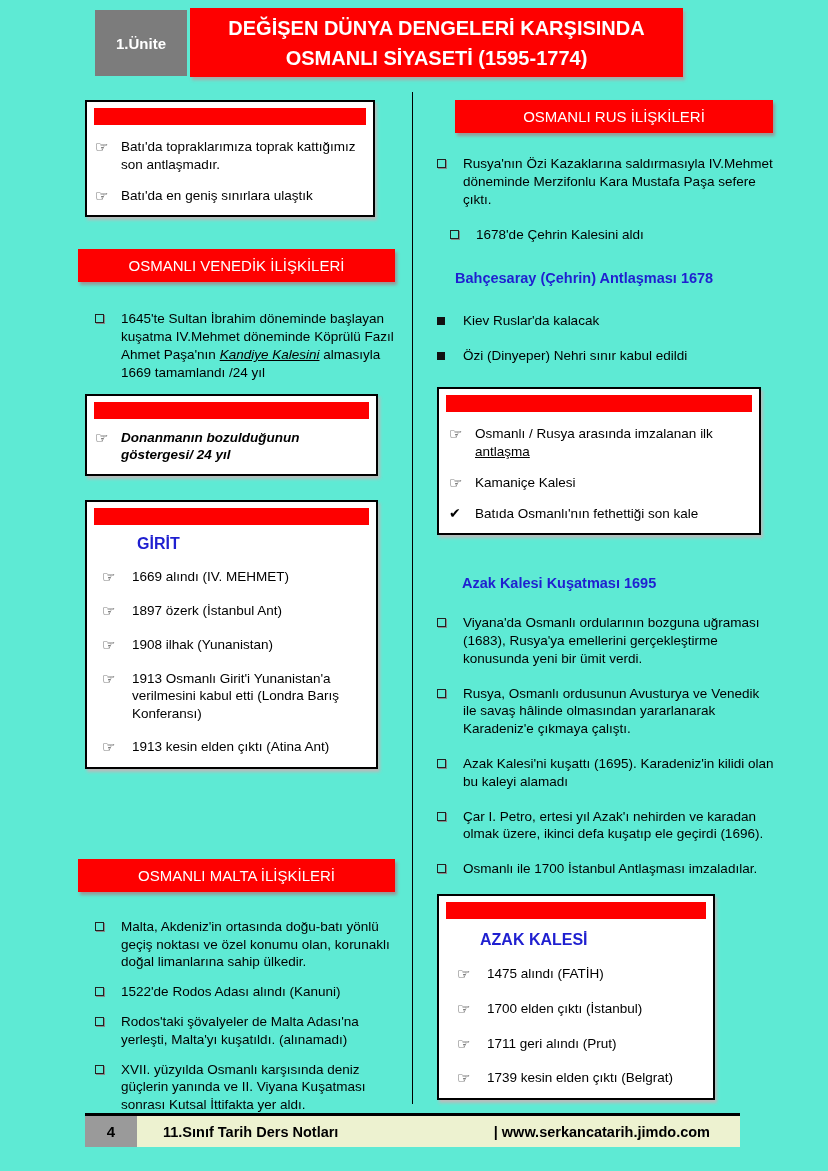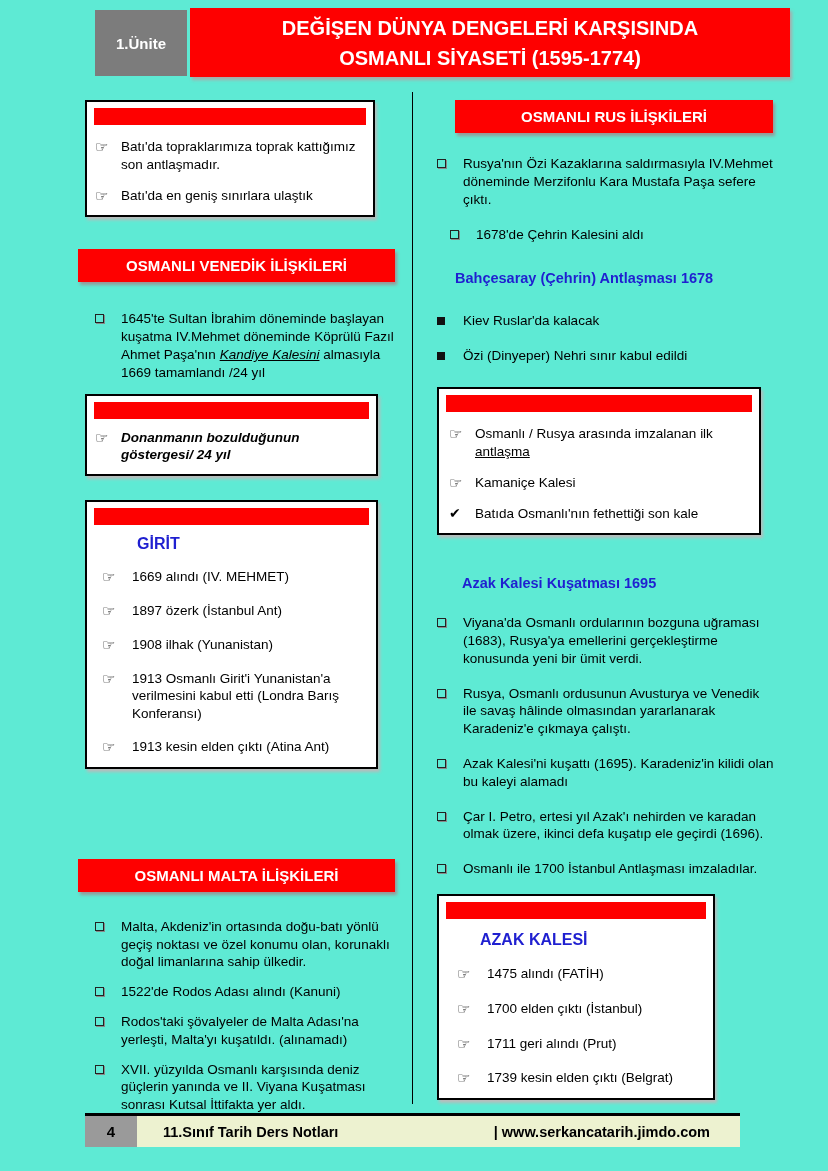--- a/index.html
+++ b/index.html
@@ -3,30 +3,30 @@
 <meta charset="utf-8">
 <style>
   *{box-sizing:border-box;margin:0;padding:0}
   html,body{background:#fff}
   body{font-family:"Liberation Sans",sans-serif;color:#000}
   .page{position:relative;width:828px;height:1171px;background:#5eead4;overflow:hidden}
 
   
   .unit-box{position:absolute;left:95px;top:10px;width:92px;height:66px;background:#7c7c7c;color:#fff;
     font-weight:700;font-size:15px;display:flex;align-items:center;justify-content:center}
-  .title-banner{position:absolute;left:190px;top:8px;width:600px;height:69px;background:#fe0000;color:#fff;
+  .title-banner{position:absolute;left:190px;top:8px;width:493px;height:69px;background:#fe0000;color:#fff;
     display:flex;flex-direction:column;justify-content:center;align-items:center;text-align:center;
     font-weight:700;font-size:20px;line-height:1.5;box-shadow:2px 3px 3px #aaa}
 
   .divider{position:absolute;left:412px;top:92px;width:1px;height:1012px;background:#000}
 
   .col-left{position:absolute;left:78px;top:95px;width:318px}
   .col-right{position:absolute;left:428px;top:95px;width:348px}
 
-  .section-banner{background:#fe0000;color:#fff;font-weight:700;font-size:15px;text-align:center;
+  .section-banner{background:#fe0000;color:#fff;font-weight:400;font-size:15px;text-align:center;
     padding:8px 2px;box-shadow:2px 3px 3px #999}
   .note-box{border:2px solid #000;background:#fff;padding:5px 6px 10px;box-shadow:2px 3px 3px #bbb}
   .redbar{height:17px;background:#fe0000;margin:1px 1px 0}
 
   .li{display:flex;align-items:flex-start}
   .mk{flex:0 0 26px;font-size:14px;line-height:1.25}
   .mk-hand{font-size:15px}
   .txt{flex:1;font-size:13.5px;line-height:1.32}
   .b{font-weight:400}
   .bi{font-weight:700;font-style:italic}

